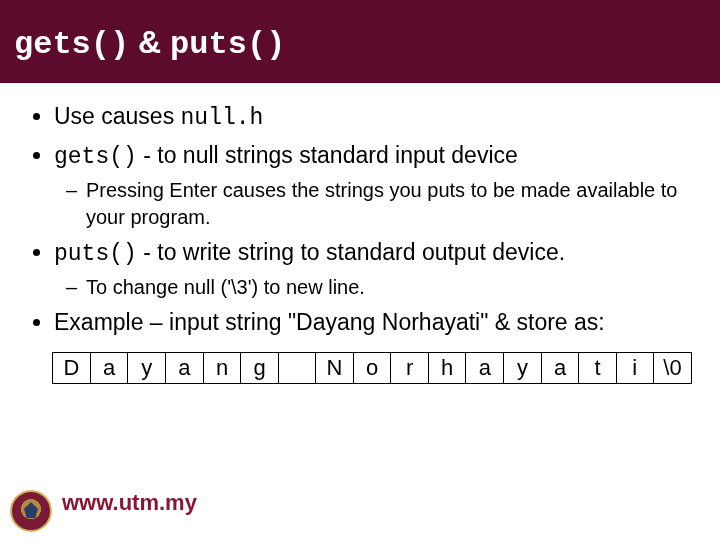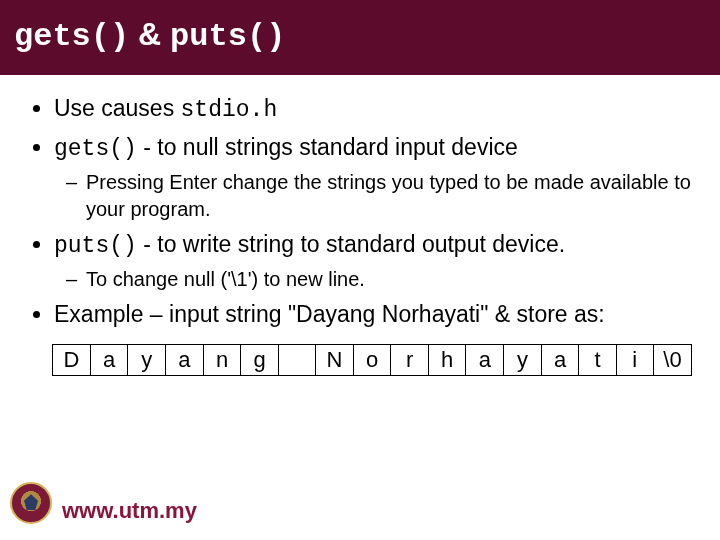--- a/index.html
+++ b/index.html
@@ -13,21 +13,21 @@
   }
   .slide {
     width: 720px;
     height: 540px;
     position: relative;
     box-sizing: border-box;
   }
   .title-band {
     background: #5c0b2c;
     color: #fff;
-    padding: 16px 14px 20px 14px;
+    padding: 24px 14px 20px 14px;
     font-size: 32px;
     font-weight: bold;
     font-family: Arial, sans-serif;
   }
   .title-band .mono {
     font-family: "Courier New", Courier, monospace;
     font-weight: bold;
   }
   .content {
     padding: 18px 28px 0 28px;
@@ -70,28 +70,28 @@
     width: 38px;
     height: 30px;
     text-align: center;
     vertical-align: middle;
     font-family: Arial, sans-serif;
     font-size: 22px;
     padding: 0;
   }
   .footer {
     position: absolute;
-    bottom: 8px;
+    bottom: 0;
     left: 0;
     width: 100%;
     box-sizing: border-box;
     padding: 8px 16px 8px 10px;
     background: #fff;
     display: flex;
-    align-items: flex-end;
+    align-items: flex-start;
   }
   .logo {
     width: 38px;
     height: 38px;
     border-radius: 50%;
     background: radial-gradient(circle at 50% 45%, #b08a3e 0%, #b08a3e 35%, #7a1a36 36%, #7a1a36 100%);
     border: 2px solid #d6b25a;
     position: relative;
     margin-right: 10px;
     flex-shrink: 0;
@@ -117,32 +117,32 @@
 
 <div class="slide">
 
   <div class="title-band">
     <span class="mono">gets()</span><span> &amp; </span><span class="mono">puts()</span>
   </div>
 
   <div class="content">
     <ul>
       <li>
-        <span>Use causes </span><span class="mono">stdio.h</span>
+        <span>Use causes </span><span class="mono">null.h</span>
       </li>
       <li>
         <span class="mono">gets()</span><span> - to null strings standard input device</span>
         <ul>
-          <li><span>Pressing Enter change the strings you typed to be made available to your program.</span></li>
+          <li><span>Pressing Enter causes the strings you puts to be made available to your program.</span></li>
         </ul>
       </li>
       <li>
         <span class="mono">puts()</span><span> - to write string to standard output device.</span>
         <ul>
-          <li><span>To change null ('\1') to new line.</span></li>
+          <li><span>To change null ('\3') to new line.</span></li>
         </ul>
       </li>
       <li><span>Example – input string "Dayang Norhayati" &amp; store as:</span></li>
     </ul>
 
     <table class="char-table">
       <tbody>
           <tr>
         <td>D</td>
         <td>a</td>

